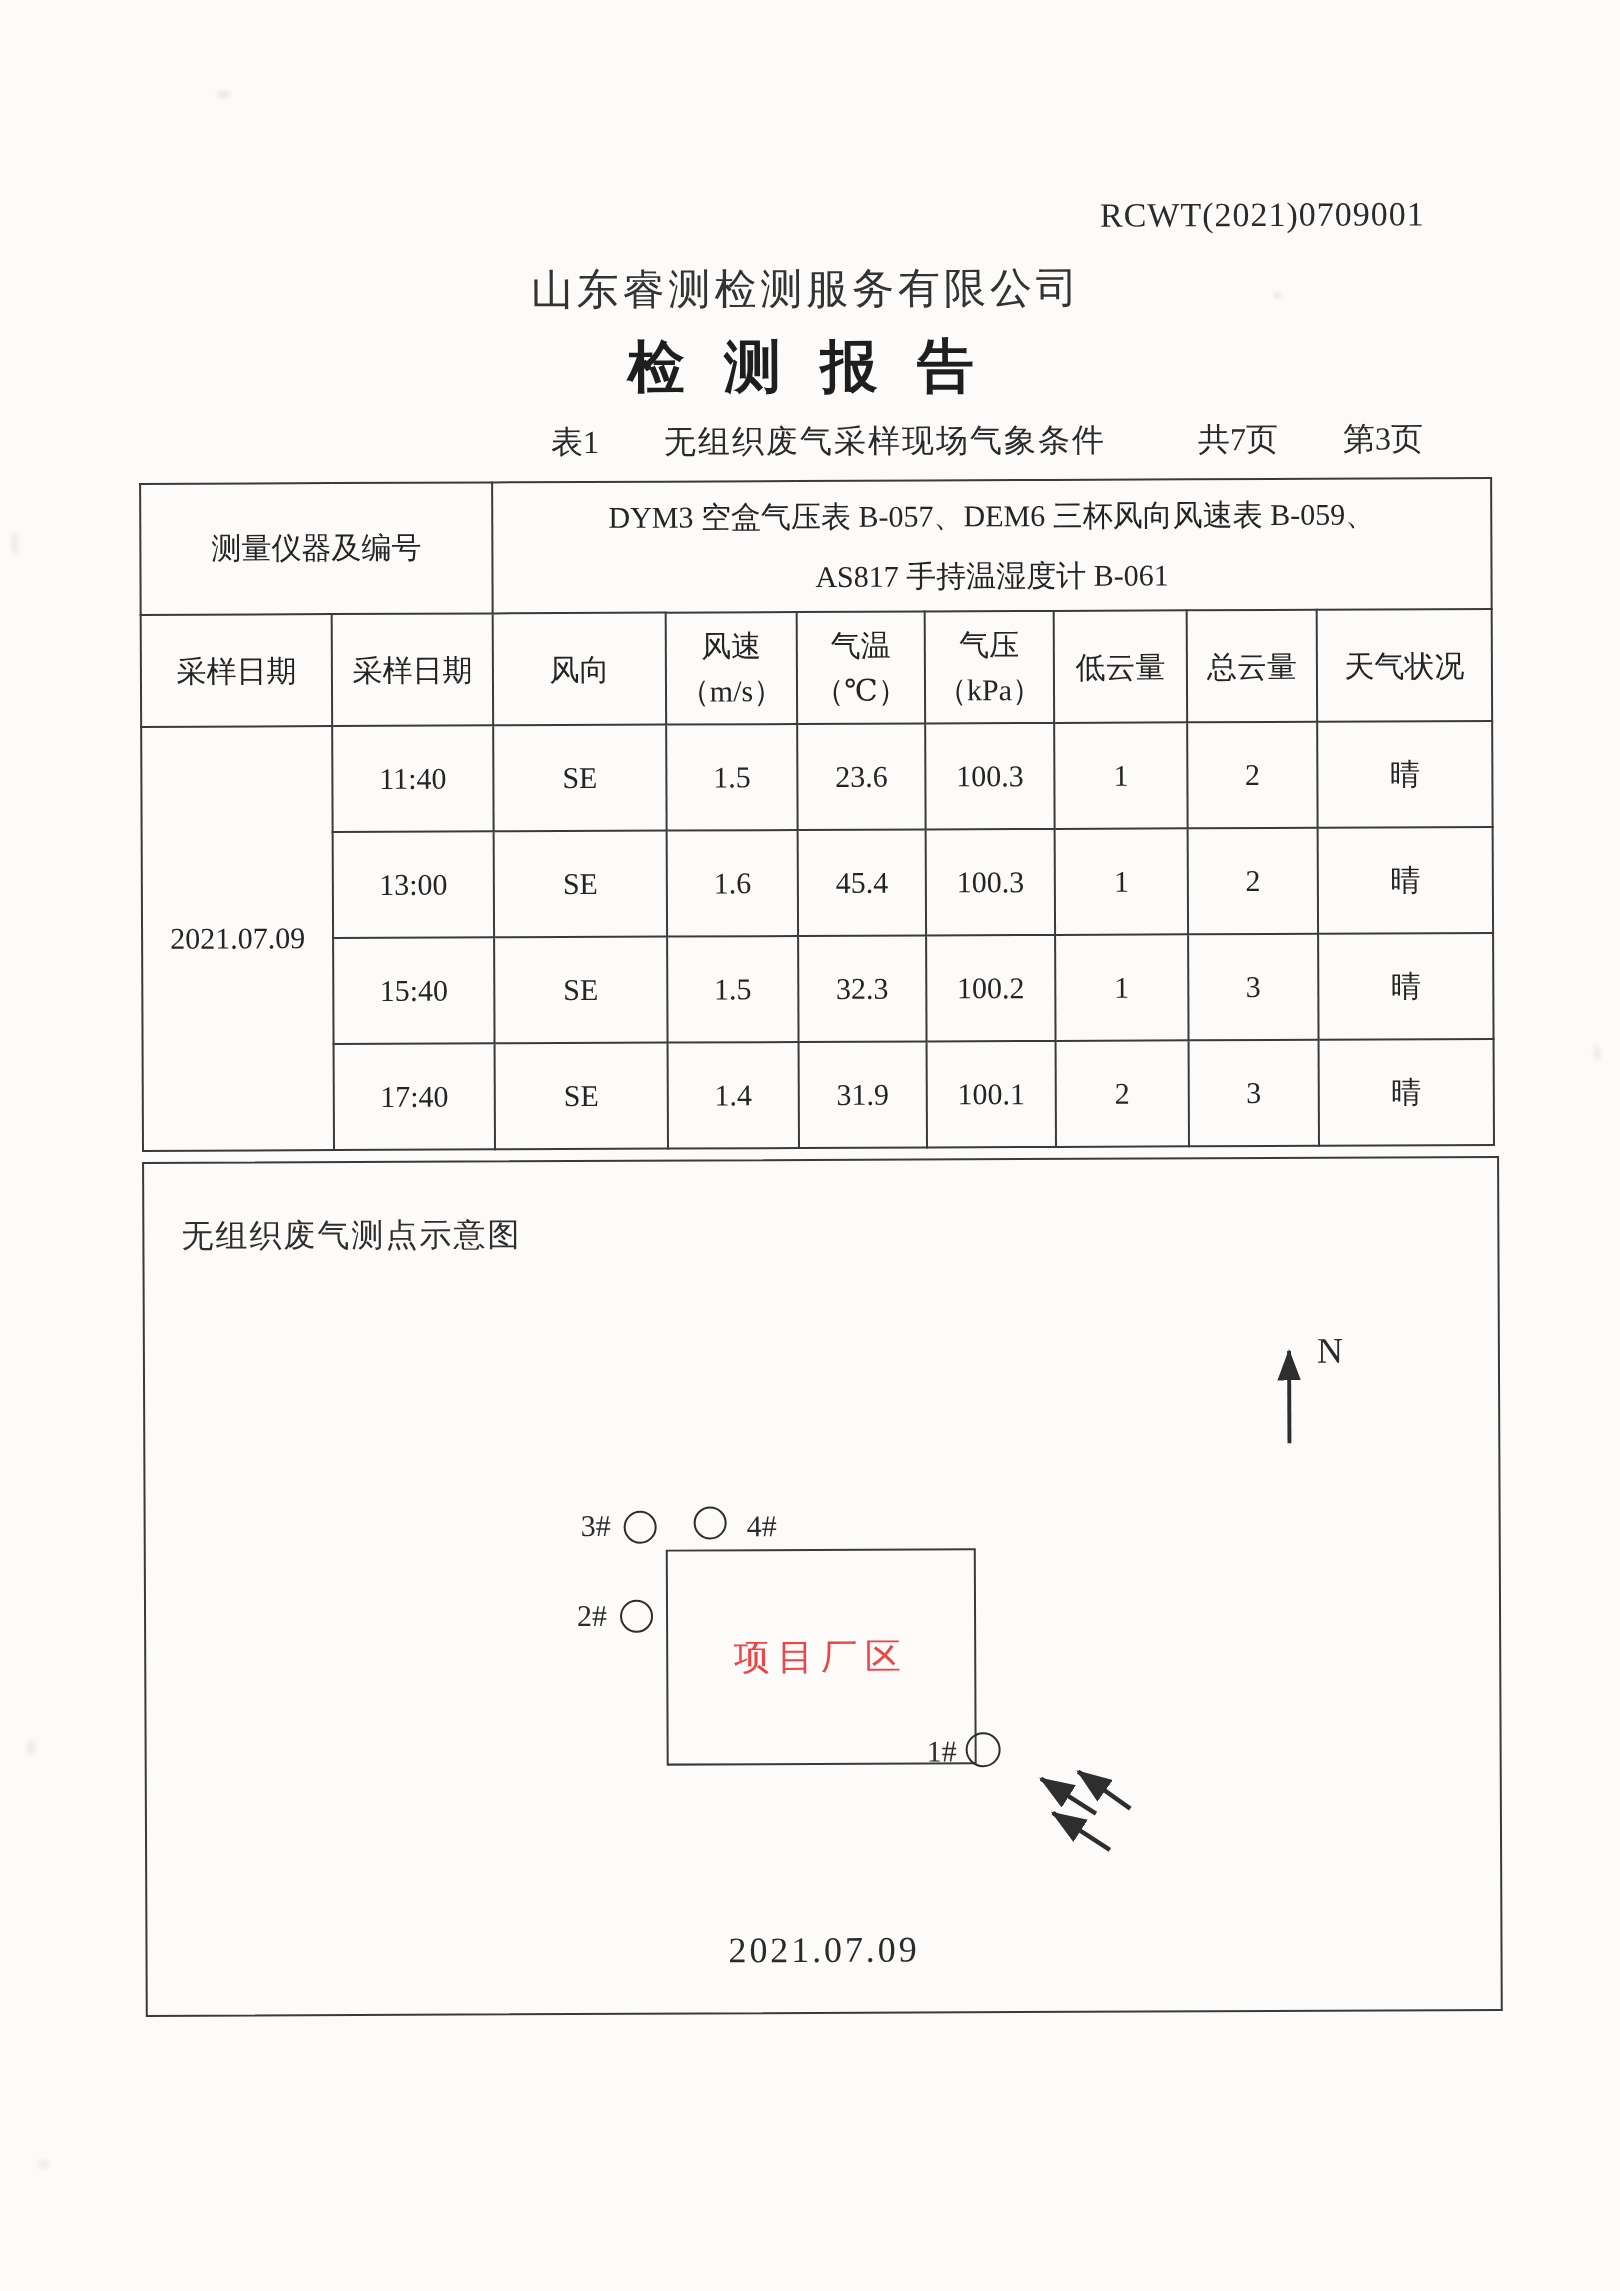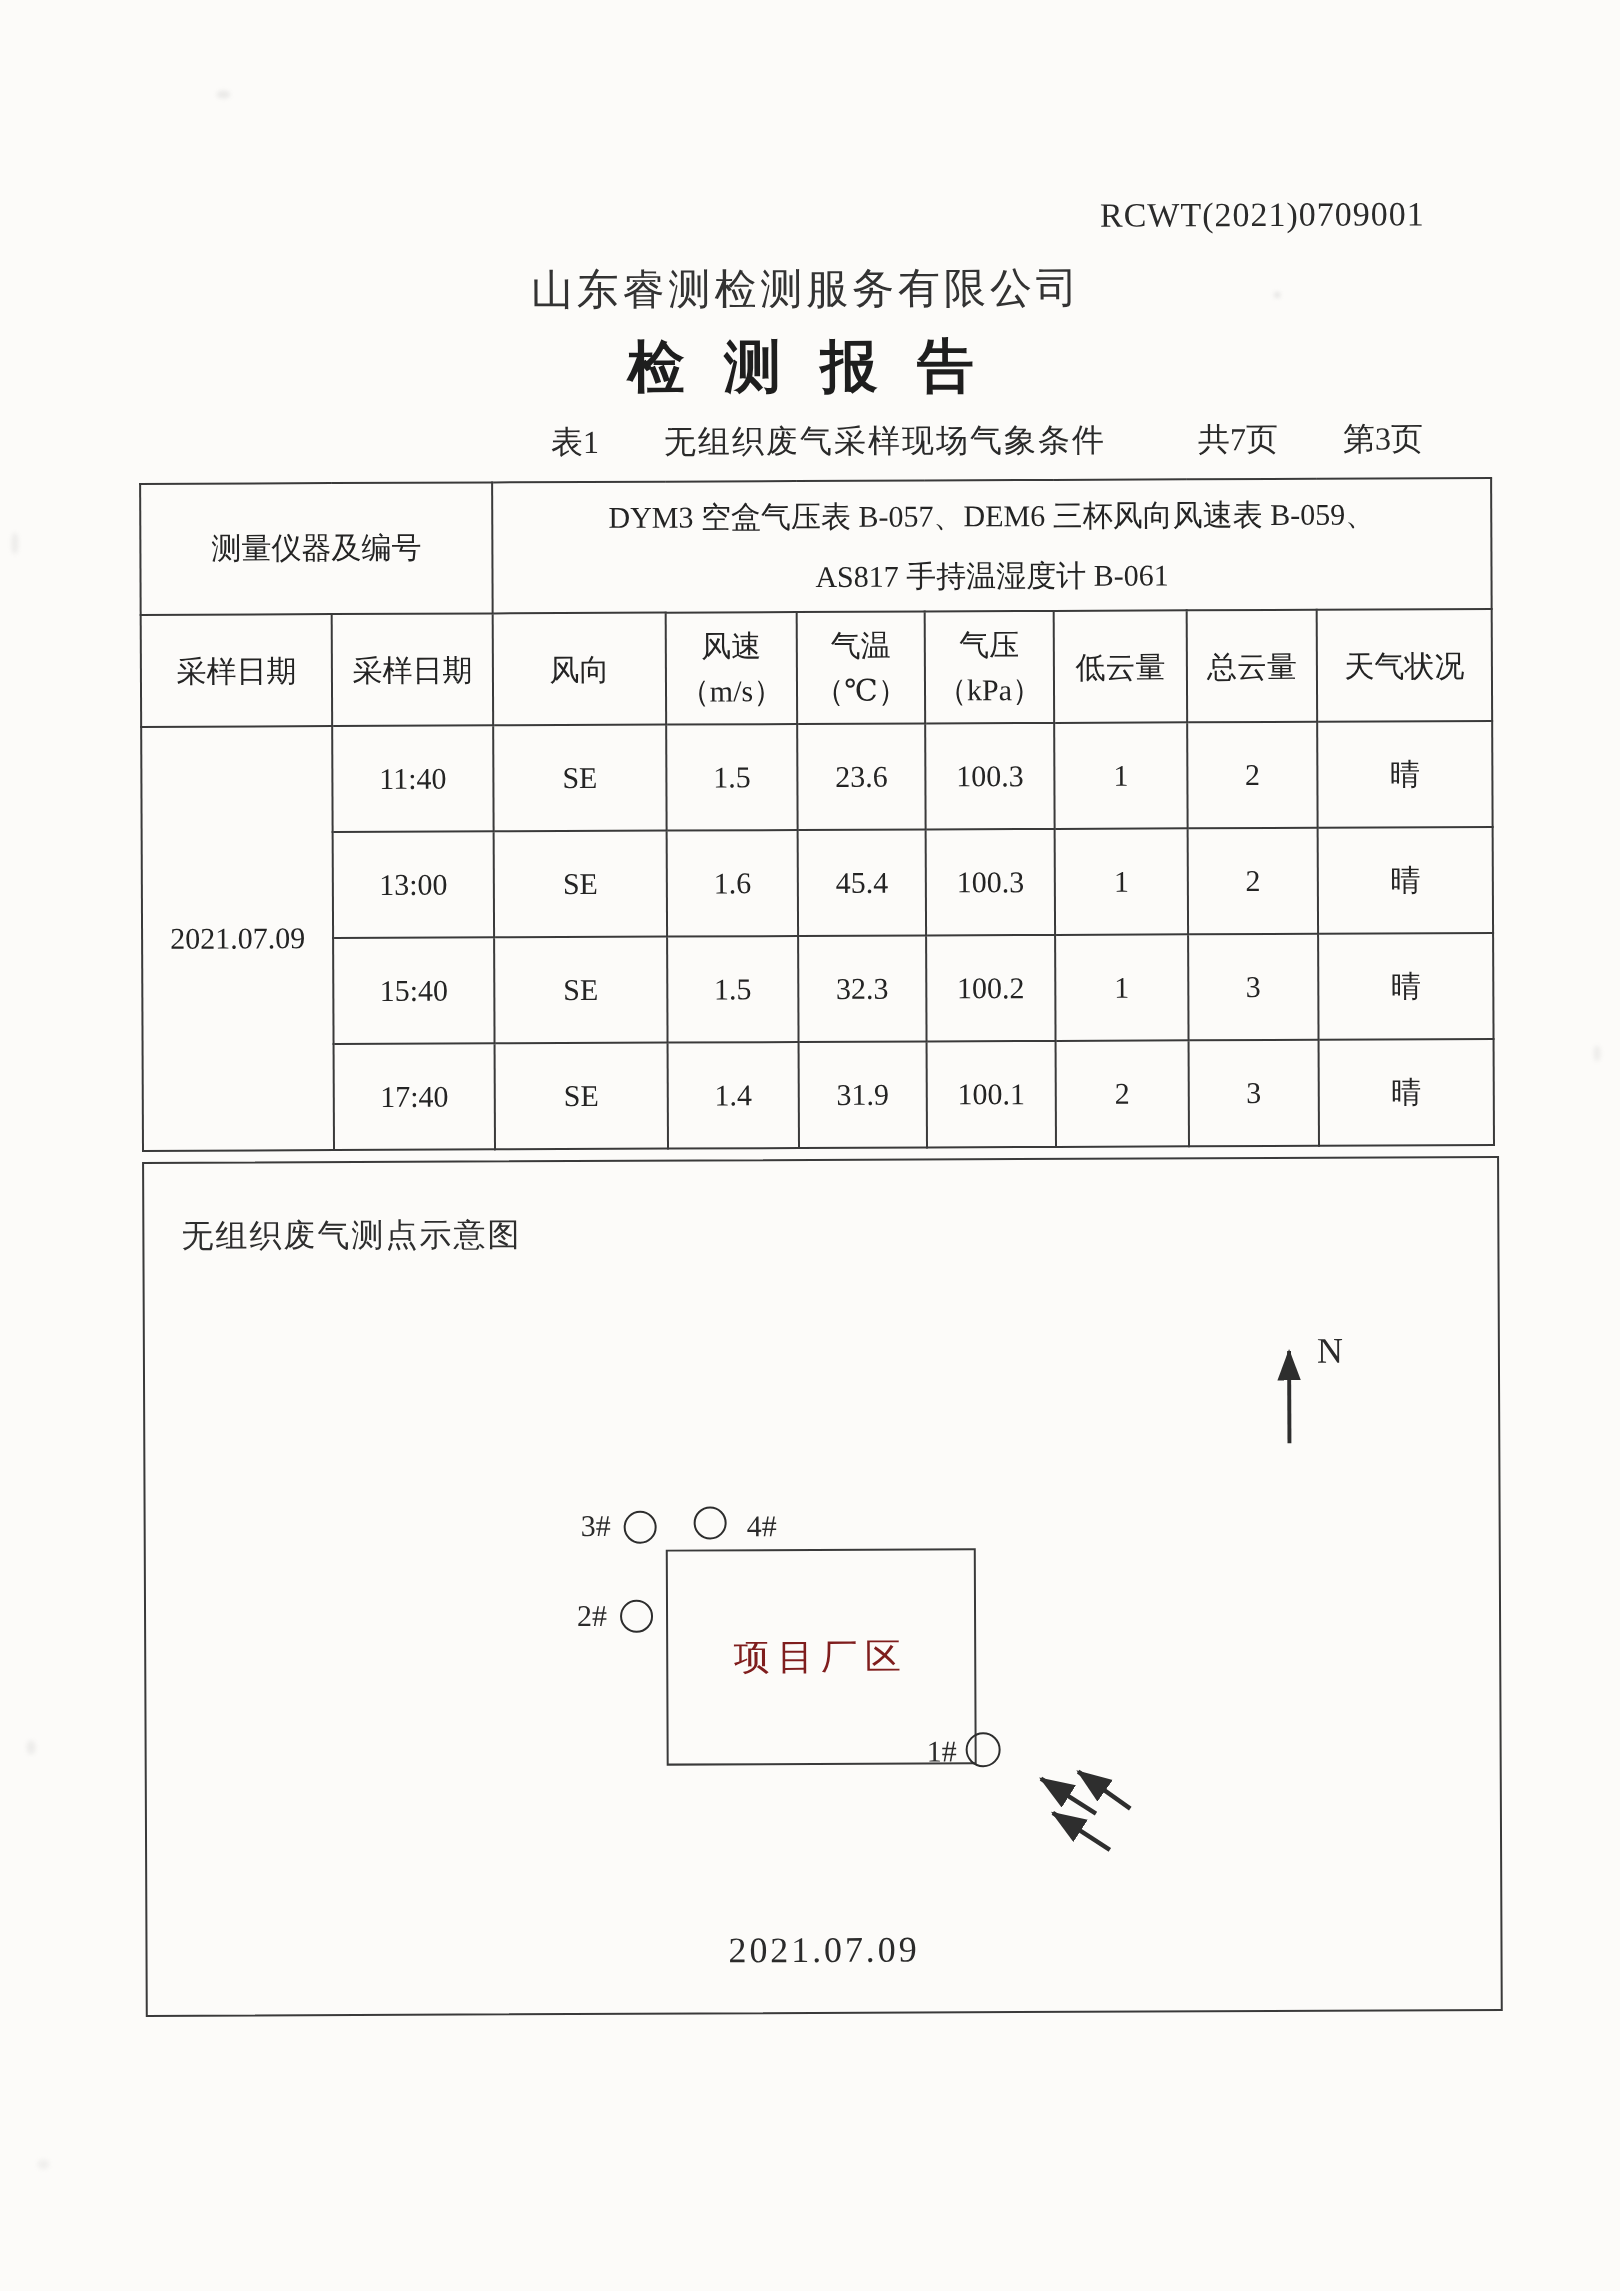--- a/index.html
+++ b/index.html
@@ -52,21 +52,21 @@
     position:absolute;left:142px;top:1159px;width:1353px;height:851px;
     border:2.5px solid #3a3a3a;background:transparent;
   }
   #diagram-title{left:37px;top:51px;font-size:32px;letter-spacing:2px;color:#2e2e2e;}
   #north-label{left:1172px;top:171px;font-size:36px;color:#2b2b2b;}
   #factory-box{
     left:520px;top:388px;width:306px;height:212px;
     border:2.9px solid #3a3a3a;
     display:flex;align-items:center;justify-content:center;
   }
-  #factory-label{font-size:36px;letter-spacing:7.8px;color:#7f1d1d;}
+  #factory-label{font-size:36px;letter-spacing:7.8px;color:#ef4444;}
   .pt{position:absolute;width:29px;height:29px;border:2.9px solid #2d2d2d;border-radius:50%;background:transparent;}
   #pt-3{left:478px;top:349px;}
   #pt-4{left:548px;top:345px;}
   #pt-2{left:474px;top:438px;}
   #pt-1{left:819px;top:572px;width:31px;height:31px;}
   .pl{position:absolute;font-size:30px;color:#2b2b2b;}
   #pl-3{left:435px;top:347px;}
   #pl-4{left:601px;top:348px;}
   #pl-2{left:431px;top:437px;}
   #pl-1{left:780px;top:574px;}

